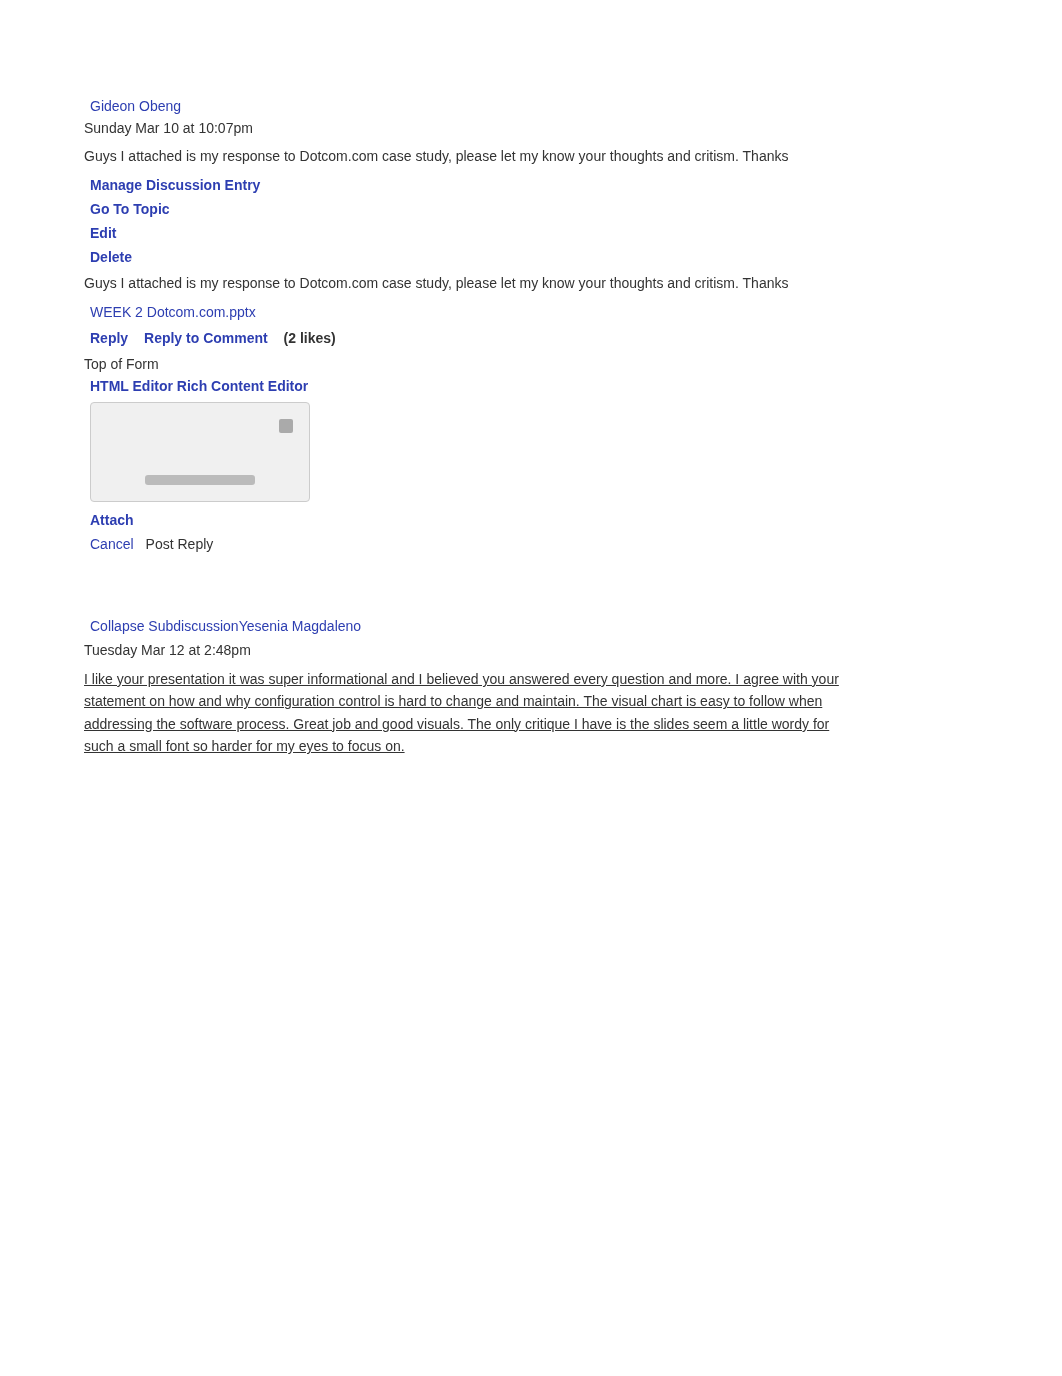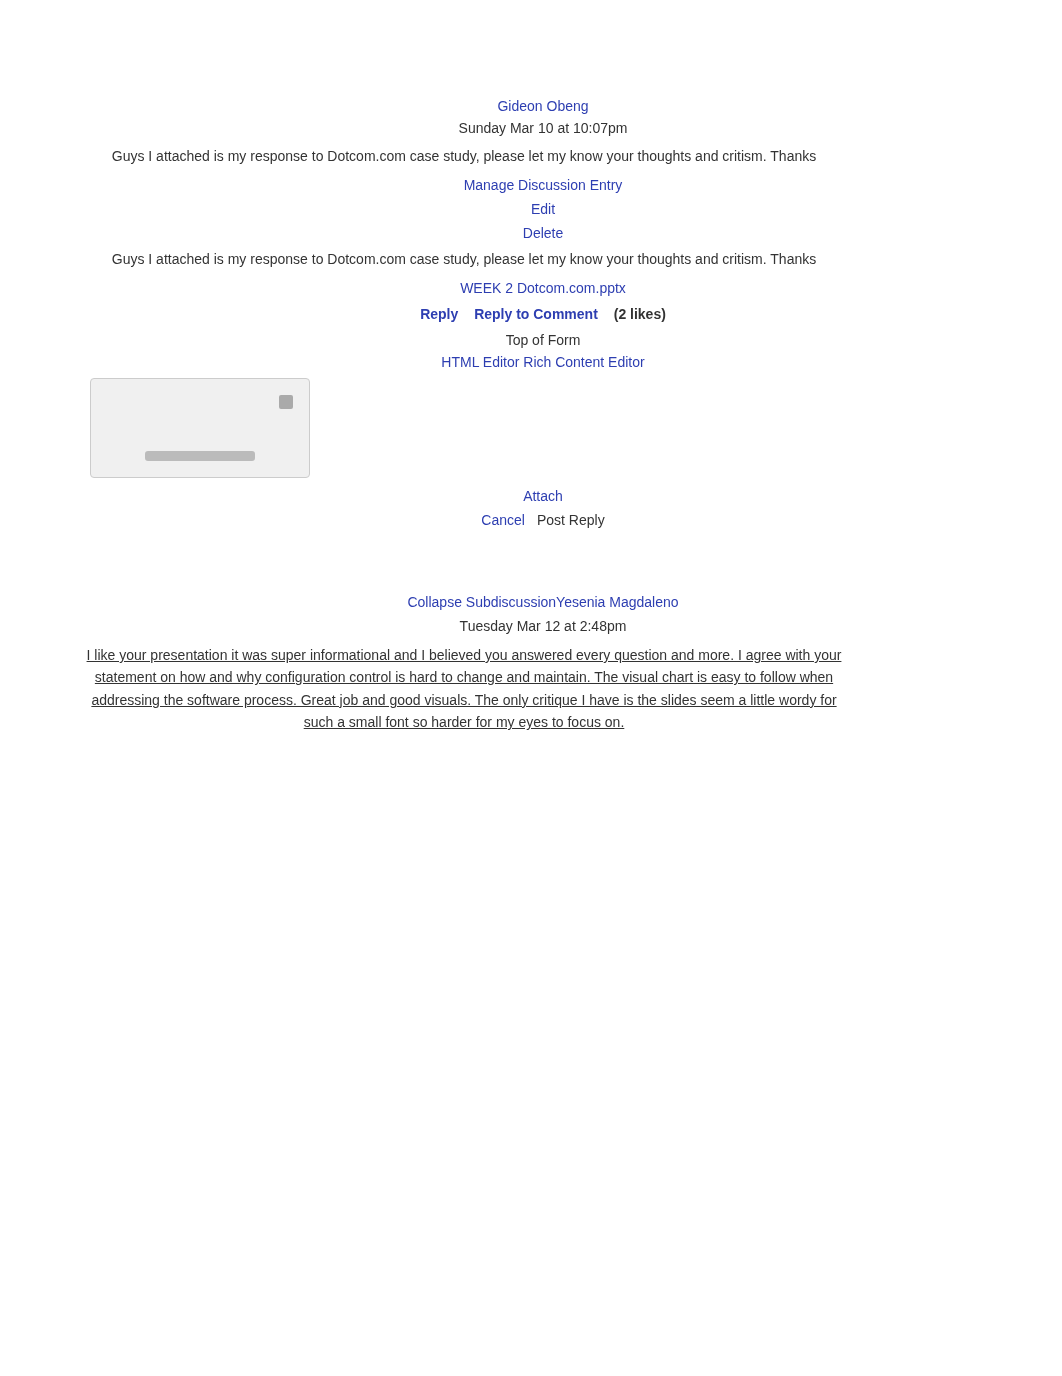--- a/index.html
+++ b/index.html
@@ -1,19 +1,18 @@
 <!DOCTYPE html>
 <html><head>
   <meta charset="utf-8">
   <style>
     * {
       box-sizing: border-box;
       margin: 6px;
       padding: 0;
-      text-align: center;
     }
 
     body {
       font-family: Arial, sans-serif;
       font-size: 14px;
       color: #333;
       background: #fff;
       padding: 80px 60px;
       width: 1062px;
       min-height: 1376px;
@@ -39,20 +38,21 @@
     }
 
     .entry-body {
       margin-bottom: 10px;
       line-height: 1.5;
       max-width: 760px;
     }
 
     .entry-action {
       margin-bottom: 8px;
+      font-weight: bold;
     }
 
     .entry-attachment {
       margin-bottom: 10px;
     }
 
     .reply-line {
       margin-bottom: 10px;
       font-weight: bold;
     }
@@ -131,20 +131,23 @@
   </div>
 
   <div class="entry-date">Sunday Mar 10 at 10:07pm</div>
 
   <div class="entry-body">Guys I attached is my response to Dotcom.com case study, please let my know your thoughts and critism. Thanks</div>
 
   <div class="entry-action">
     <a class="link">Manage Discussion Entry</a>
   </div>
 
+  <div class="entry-action">
+    <a class="link">Go To Topic</a>
+  </div>
 
   <div class="entry-action">
     <a class="link">Edit</a>
   </div>
 
   <div class="entry-action">
     <a class="link">Delete</a>
   </div>
 
   <div class="entry-body">Guys I attached is my response to Dotcom.com case study, please let my know your thoughts and critism. Thanks</div>

